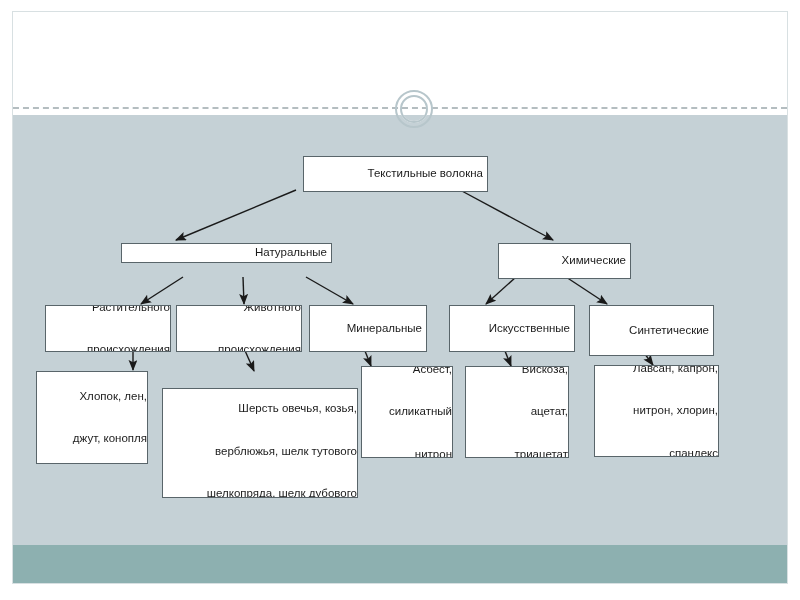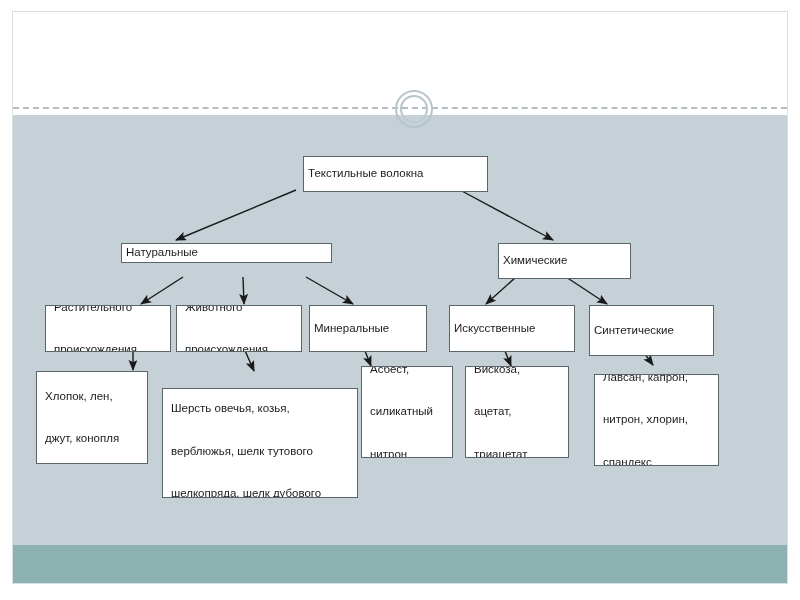--- a/index.html
+++ b/index.html
@@ -117,21 +117,21 @@
   }
 
   .node {
     position: absolute;
     box-sizing: border-box;
     background: #ffffff;
     border: 1px solid #59656a;
     display: flex;
     align-items: center;
     justify-content: center;
-    text-align: left;
+    text-align: right;
     color: #1b1b1b;
     font-size: 11.5px;
     line-height: 1.85;
     overflow: hidden;
     z-index: 4;
   }
   .node span { display: block; width: 100%; padding: 0 4px; }
   .node.top-align { align-items: flex-start; padding-top: 9px; }
 </style>
 </head>
@@ -233,21 +233,21 @@
     </div>
 
     <div class="node" style="left:452px; top:354px; width:104px; height:92px;">
       <span>
         <span>Вискоза,</span><br>
         <span>ацетат,</span><br>
         <span>триацетат</span>
       </span>
     </div>
 
-    <div class="node" style="left:581px; top:362px; width:125px; height:92px;">
+    <div class="node" style="left:581px; top:353px; width:125px; height:92px;">
       <span>
         <span>Лавсан, капрон,</span><br>
         <span>нитрон, хлорин,</span><br>
         <span>спандекс</span>
       </span>
     </div>
 
   </div>
 </div>
 

